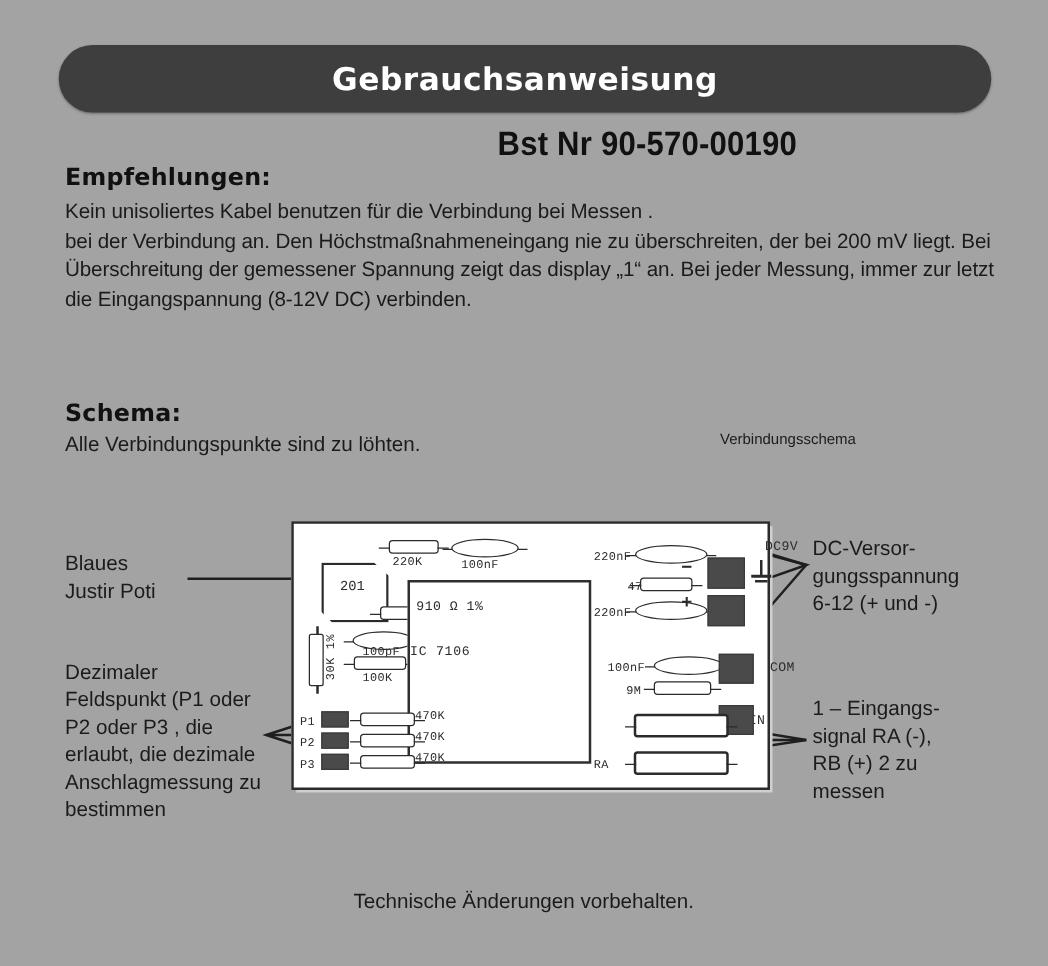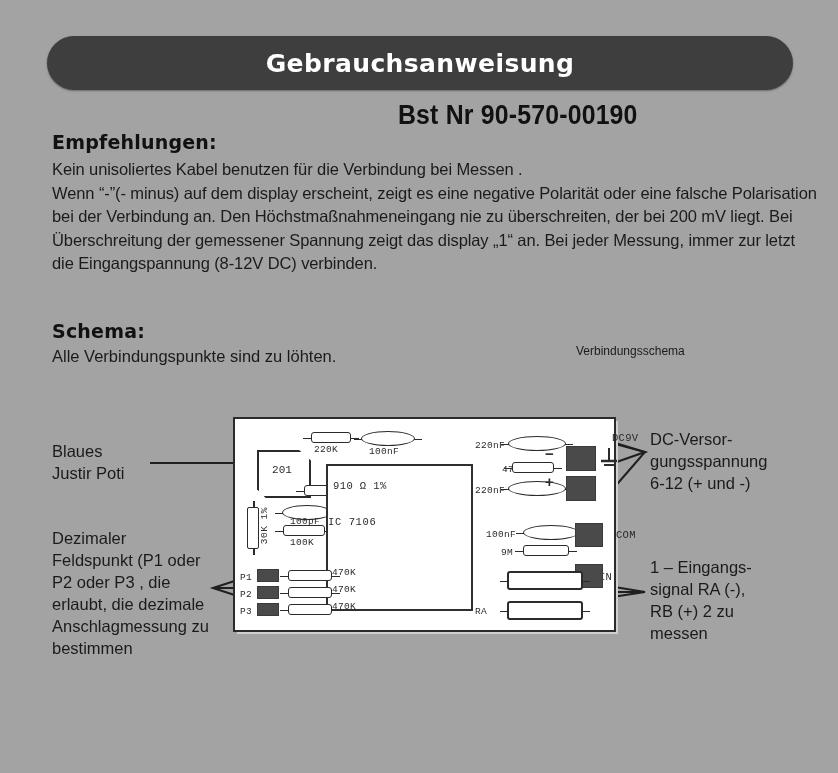--- a/index.html
+++ b/index.html
@@ -158,21 +158,20 @@
   <div class="banner">
     <div class="banner-title">Gebrauchsanweisung</div>
   </div>
 
   <div class="order-no">Bst Nr 90-570-00190</div>
 
   <div class="h-section h-empf">Empfehlungen:</div>
 
   <div class="para">
     <p>Kein unisoliertes Kabel benutzen für die Verbindung bei Messen .</p>
-    <p>Wenn  “-”(- minus) auf dem display erscheint, zeigt es eine negative Polarität oder eine falsche Polarisation</p>
     <p>bei der Verbindung an.  Den Höchstmaßnahmeneingang nie zu überschreiten, der  bei 200 mV liegt. Bei</p>
     <p>Überschreitung der  gemessener Spannung zeigt das display „1“ an.  Bei jeder Messung, immer zur letzt</p>
     <p>die Eingangspannung (8-12V DC) verbinden.</p>
   </div>
 
   <div class="h-section h-schema">Schema:</div>
   <div class="schema-sub">Alle Verbindungspunkte sind zu löhten.</div>
   <div class="verb-schema">Verbindungsschema</div>
 
   <div class="callout cl-poti" style="white-space:pre-line">Blaues
@@ -281,14 +280,15 @@
 
       <div class="lbl" style="left:240px;top:157px;margin-left:32px;">RB</div>
       <div class="res thick" style="left:272px;top:152px;width:72px;height:15px;"></div>
 
       <div class="lbl" style="left:240px;top:187px;">RA</div>
       <div class="res thick" style="left:272px;top:182px;width:72px;height:15px;"></div>
 
     </div>
   </div>
 
+  <div class="footer-note">Technische Änderungen vorbehalten.</div>
 
 </div>
 
 </body></html>

